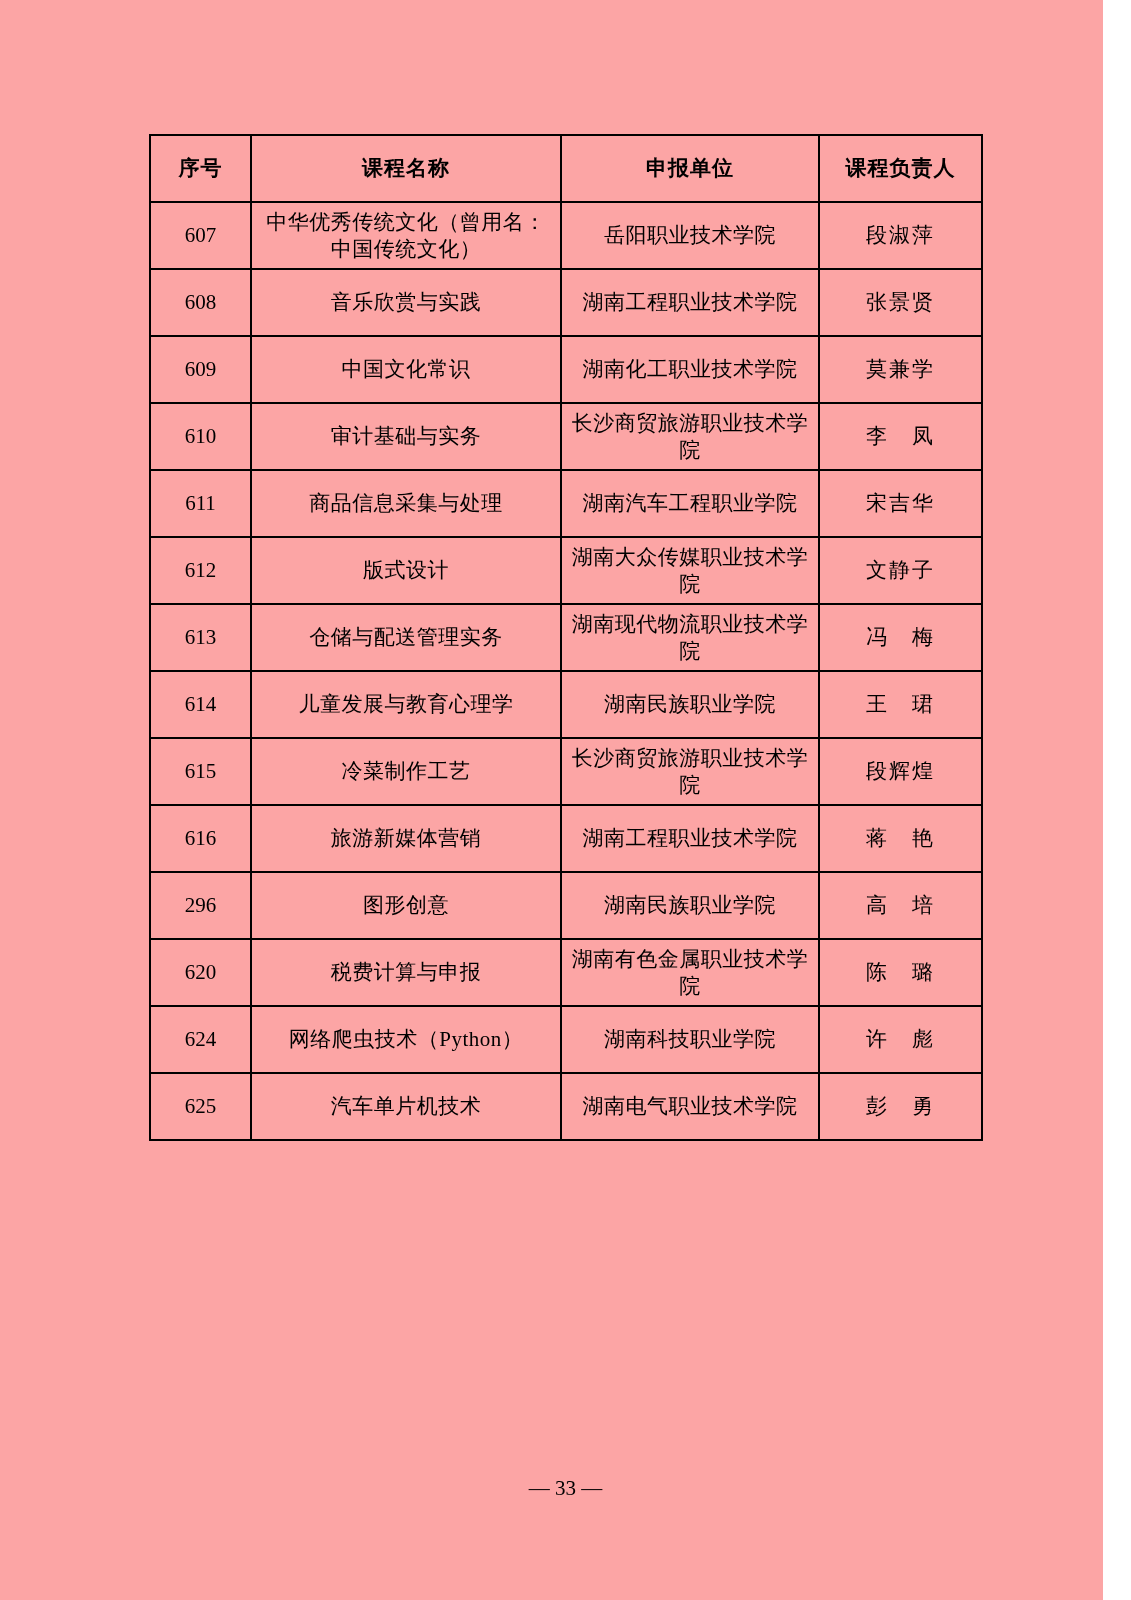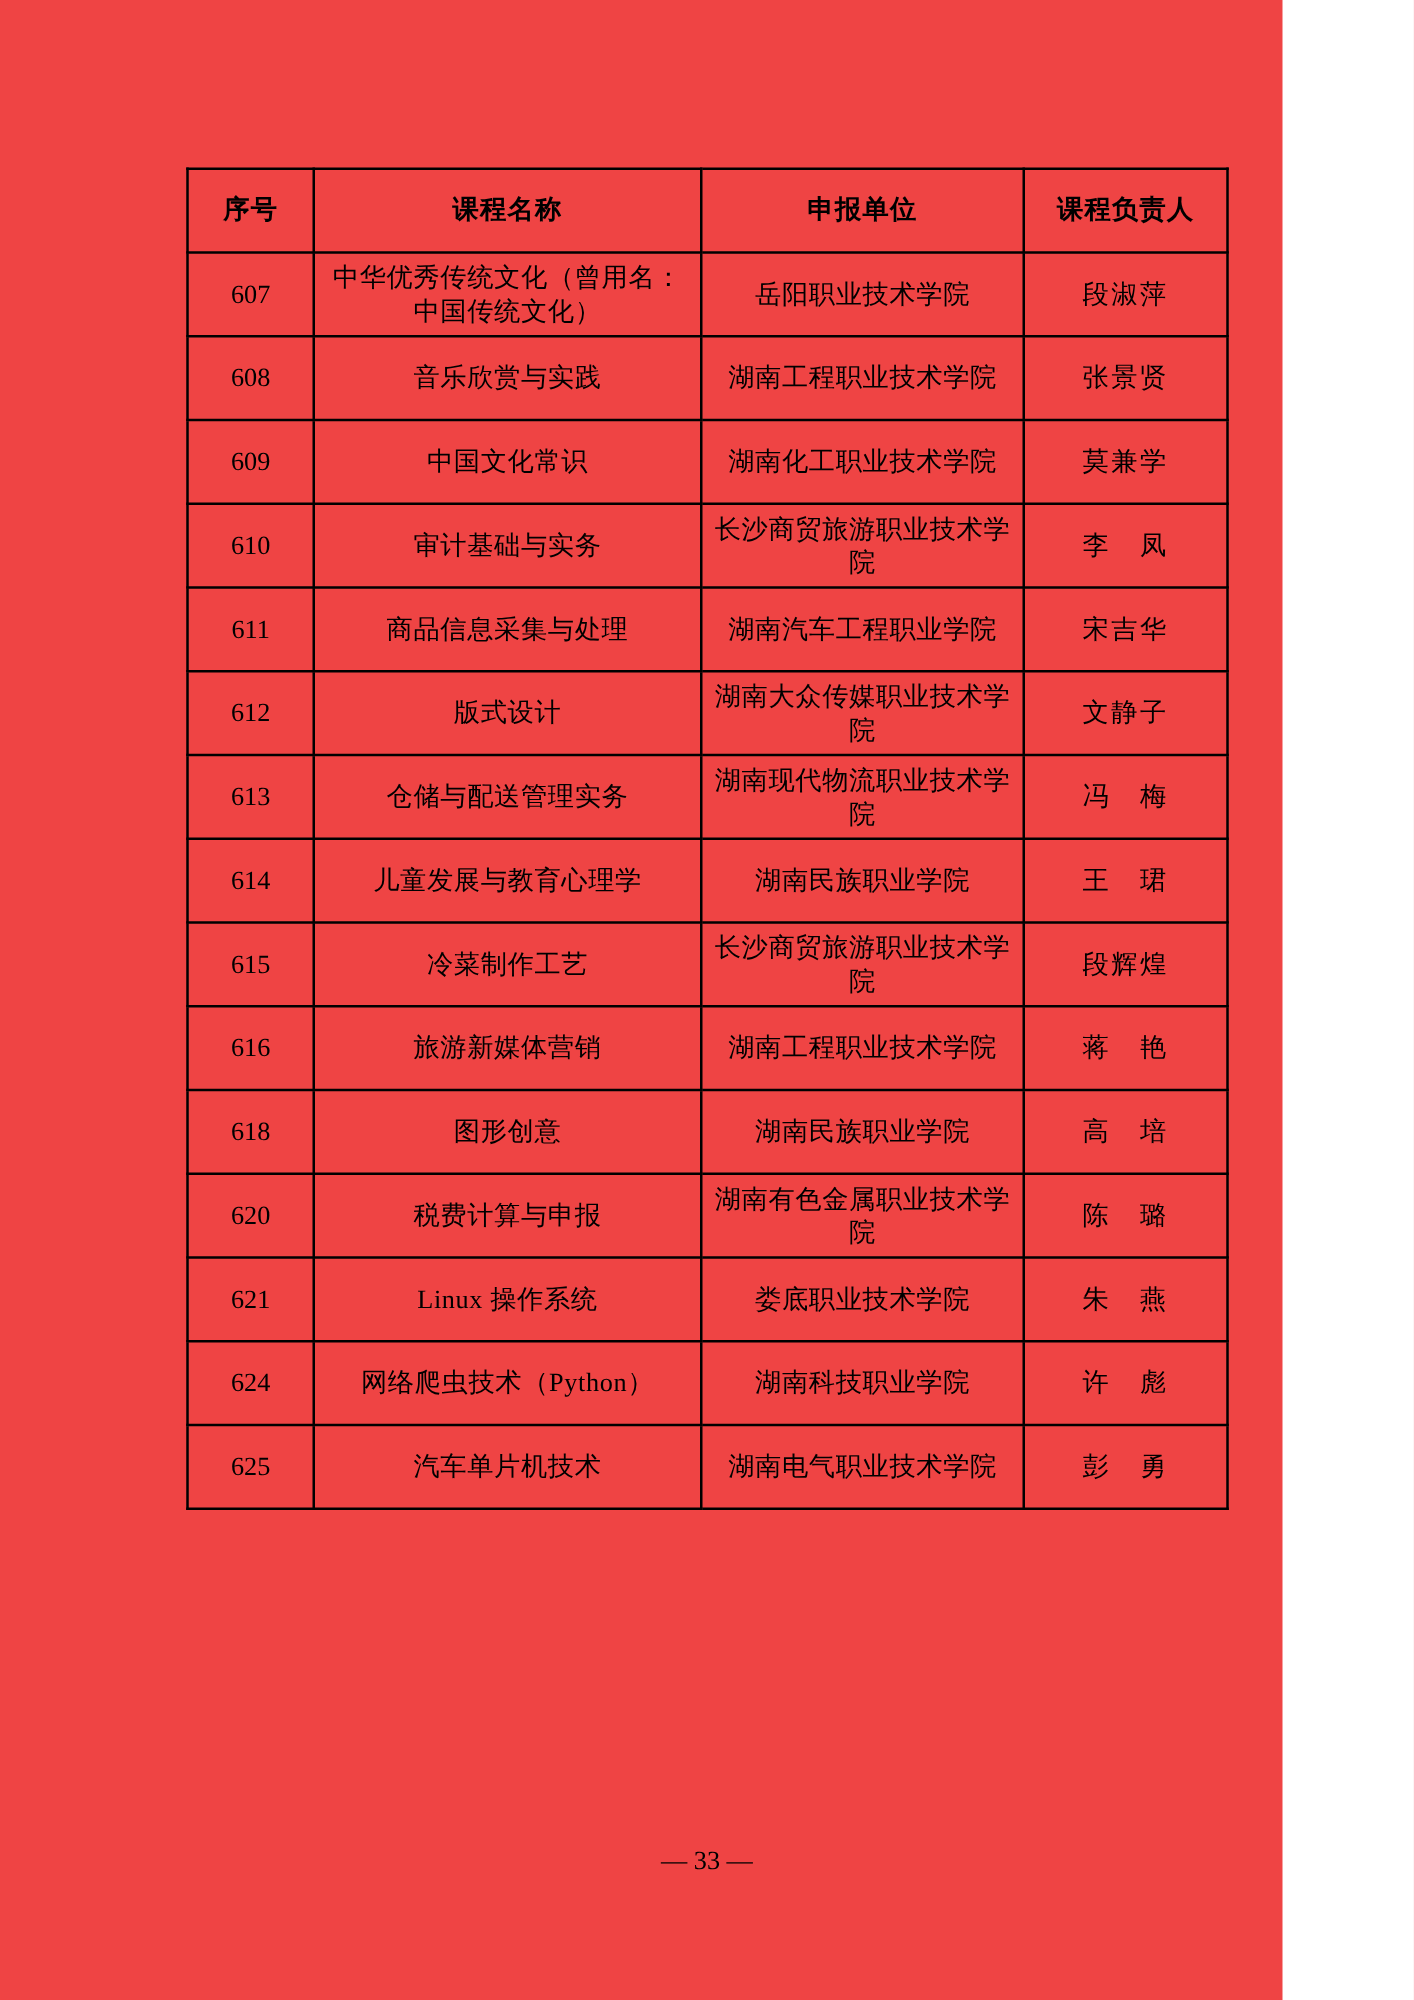--- a/index.html
+++ b/index.html
@@ -2,27 +2,26 @@
 <html lang="zh"><head>
 <meta charset="utf-8">
 <style>
   html, body {
     margin: 0;
     padding: 0;
     background: #ffffff;
   }
   .page {
     position: relative;
-    width: 1006px;
+    width: 1103px;
     height: 1600px;
-    background: #ef4444;
+    background: #fca5a5;
     overflow: hidden;
     font-family: "Liberation Serif", "DejaVu Serif", serif;
     color: #000000;
-    padding-left: 20px;
   }
   table.doc-table {
     position: absolute;
     left: 149px;
     top: 134px;
     width: 832px;
     border-collapse: collapse;
     table-layout: fixed;
   }
   table.doc-table col.c-serial { width: 101px; }
@@ -155,40 +154,34 @@
 
     <tr>
       <td class="serial">616</td>
       <td class="course">旅游新媒体营销</td>
       <td class="unit">湖南工程职业技术学院</td>
       <td class="person">蒋　艳</td>
     </tr>
 
 
     <tr>
-      <td class="serial">618</td>
+      <td class="serial">296</td>
       <td class="course">图形创意</td>
       <td class="unit">湖南民族职业学院</td>
       <td class="person">高　培</td>
     </tr>
 
 
     <tr>
       <td class="serial">620</td>
       <td class="course">税费计算与申报</td>
       <td class="unit">湖南有色金属职业技术学院</td>
       <td class="person">陈　璐</td>
     </tr>
 
-    <tr>
-      <td class="serial">621</td>
-      <td class="course">Linux 操作系统</td>
-      <td class="unit">娄底职业技术学院</td>
-      <td class="person">朱　燕</td>
-    </tr>
 
 
 
     <tr>
       <td class="serial">624</td>
       <td class="course">网络爬虫技术（Python）</td>
       <td class="unit">湖南科技职业学院</td>
       <td class="person">许　彪</td>
     </tr>
 

